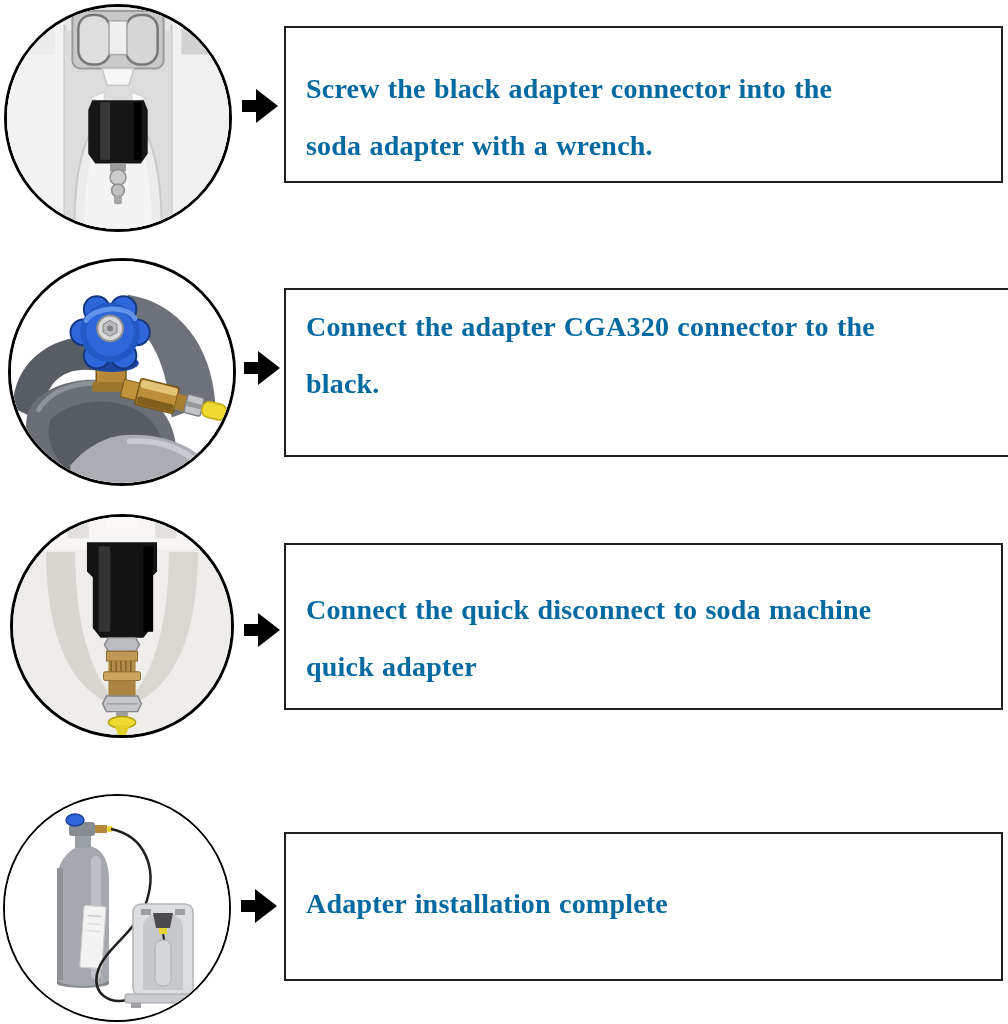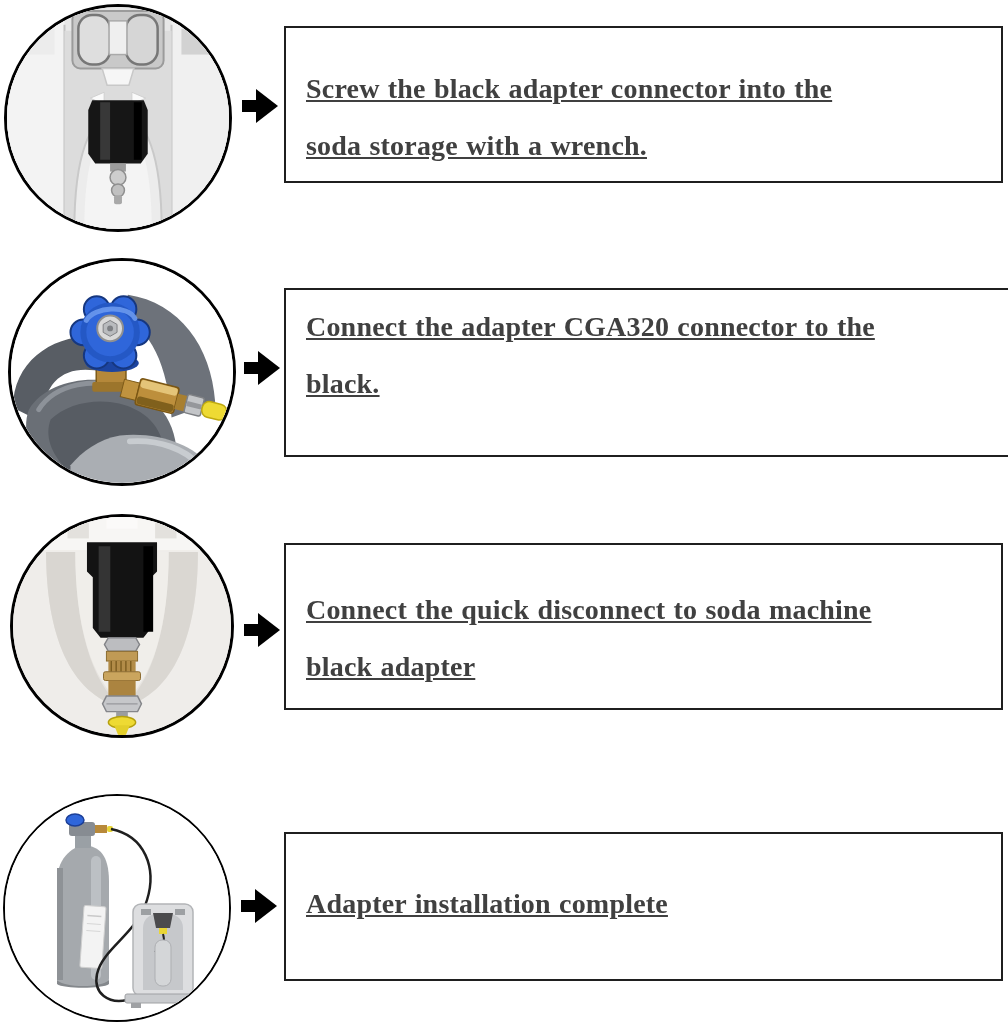--- a/index.html
+++ b/index.html
@@ -12,22 +12,22 @@
   }
   .photo-circle svg{display:block;width:100%;height:100%;}
   .photo-circle.thin{border-width:2px;}
   .arrow{position:absolute;width:40px;height:40px;}
   .arrow svg{display:block;width:100%;height:100%;}
   .textbox{
     position:absolute;box-sizing:border-box;border:2px solid #1f1f1f;background:#fff;
     padding-left:20px;padding-right:14px;overflow:hidden;
   }
   .textline{
-    font-weight:bold;font-size:28px;line-height:57px;color:#404040;
-    letter-spacing:0.2px;word-spacing:1px;white-space:nowrap;text-decoration:underline;
+    font-weight:bold;font-size:28px;line-height:57px;color:#0369a1;
+    letter-spacing:0.2px;word-spacing:1px;white-space:nowrap;
   }
   
   #box-1{left:284px;top:26px;width:719px;height:157px;padding-top:32px;}
   #box-2{left:284px;top:288px;width:792px;height:169px;padding-top:8px;}
   #box-3{left:284px;top:543px;width:719px;height:167px;padding-top:36px;}
   #box-4{left:284px;top:832px;width:719px;height:149px;padding-top:41px;}
   #circle-1{left:4px;top:4px;width:222px;height:222px;}
   #circle-2{left:8px;top:258px;width:222px;height:222px;}
   #circle-3{left:10px;top:514px;width:218px;height:218px;}
   #circle-4{left:3px;top:794px;width:224px;height:224px;}
@@ -80,21 +80,21 @@
 
   <div class="arrow" id="arrow-1">
     <svg viewBox="0 0 40 40">
         <rect x="2" y="14" width="15" height="12" fill="#000"></rect>
         <polygon points="16,3 38,20 16,37" fill="#000"></polygon>
       </svg>
   </div>
 
   <div class="textbox" id="box-1">
     <div class="textline">Screw the black adapter connector into the</div>
-    <div class="textline">soda storage with a wrench.</div>
+    <div class="textline">soda adapter with a wrench.</div>
   </div>
 
   <div class="photo-circle" id="circle-2">
     <svg viewBox="0 0 224 224">
       <rect width="224" height="224" fill="#ffffff"></rect>
       <g>
         <path d="M118,34 C170,42 202,86 206,142 L162,158 C158,108 142,66 108,56 Z" fill="#6d727a"></path>
         <path d="M2,148 C2,96 52,68 100,78 L94,112 C58,104 34,116 30,162 Z" fill="#585d64"></path>
         <path d="M18,150 C36,120 86,112 122,128 C158,144 172,176 166,214 L40,214 C20,196 10,172 18,150 Z" fill="#6a6f76"></path>
         <path d="M40,160 C60,140 100,136 126,150 C150,162 158,186 154,210 L56,210 C40,194 34,176 40,160 Z" fill="#575c63"></path>
@@ -188,21 +188,21 @@
 
   <div class="arrow" id="arrow-3">
     <svg viewBox="0 0 40 40">
         <rect x="2" y="14" width="15" height="12" fill="#000"></rect>
         <polygon points="16,3 38,20 16,37" fill="#000"></polygon>
       </svg>
   </div>
 
   <div class="textbox" id="box-3">
     <div class="textline">Connect the quick disconnect to soda machine</div>
-    <div class="textline">black adapter</div>
+    <div class="textline">quick adapter</div>
   </div>
 
   <div class="photo-circle thin" id="circle-4">
     <svg viewBox="0 0 224 224">
       <rect width="224" height="224" fill="#ffffff"></rect>
       <g>
         <path d="M52,86 C52,58 72,50 78,49 L80,49 C94,51 104,58 104,86 L104,182 C104,188 100,190 94,190 L62,190 C56,190 52,188 52,182 Z" fill="#a5a9ad"></path>
         <rect x="52" y="72" width="6" height="112" fill="#8e9296"></rect>
         <rect x="86" y="60" width="10" height="124" rx="5" fill="#bcc0c4"></rect>
         <path d="M52,184 C60,192 96,192 104,184 L104,188 C98,193 58,193 52,188 Z" fill="#84888c"></path>

